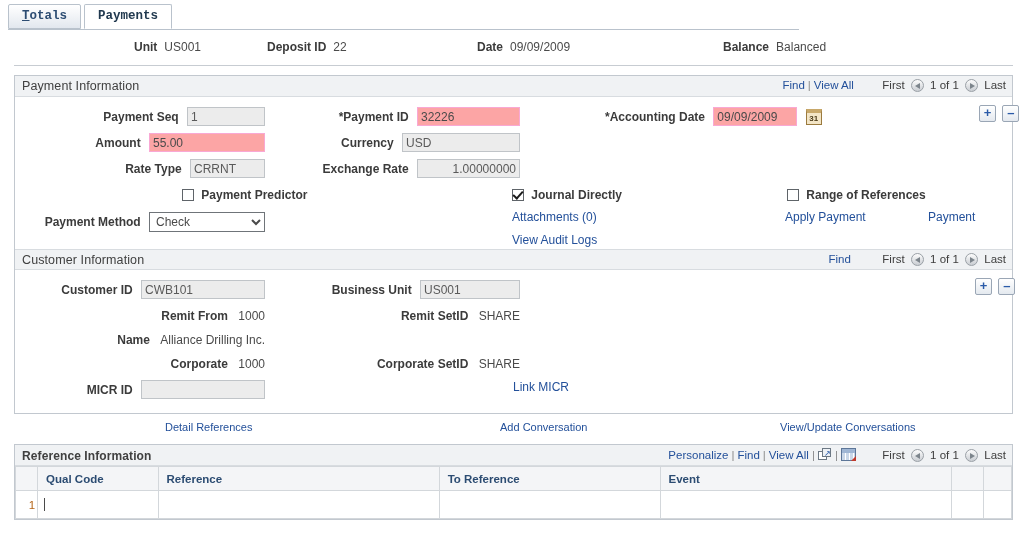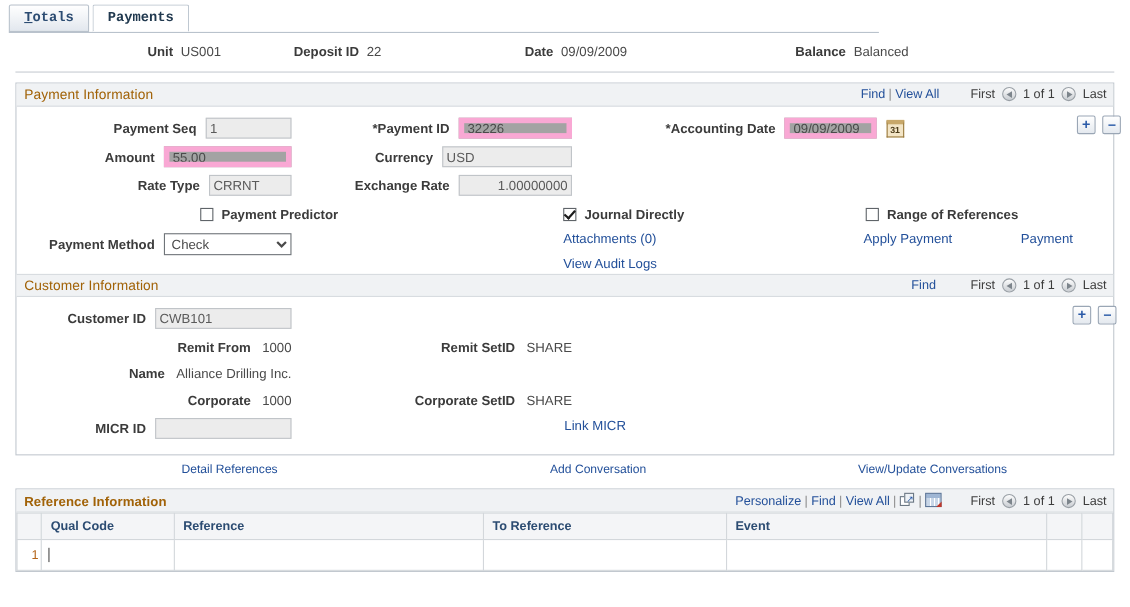--- a/index.html
+++ b/index.html
@@ -74,21 +74,21 @@
   .sec-head {
     position: relative;
     height: 21px;
     background: #f0f2f4;
     border-bottom: 1px solid #d8dce0;
   }
   .sec-title {
     position: absolute;
     left: 7px; top: 3px;
     font-size: 12.5px;
-    color: #a16207;
+    color: #404040;
     letter-spacing: .1px;
     text-align: center;
   }
   .sec-title.bold { font-weight: bold; font-size: 12px; top: 4px;}
   .sec-nav {
     position: absolute;
     right: 6px; top: 3px;
     font-size: 11.5px;
     color: #555;
     white-space: nowrap;
@@ -136,22 +136,22 @@
     color: #4a4a4a;
     font-size: 12px;
     vertical-align: middle;
     margin-left: 7px;
   }
   input.txt {
     font-family: "Liberation Sans", sans-serif;
     font-size: 12px;
     color: #4a4a4a;
     height: 19px;
-    border: 5px solid #f9a8d4;
-    background: #a3a3a3;
+    border: 1px solid #f9a8d4;
+    background: #fca5a5;
     padding: 1px 3px;
     margin-left: 5px;
     vertical-align: middle;
   }
   input.txt.ro {
     background: #ececec;
     border: 1px solid #c0c4c8;
     color: #5a5a5a;
   }
   input.txt.num { text-align: right; }
@@ -478,20 +478,24 @@
       <div class="fld" style="left:0px; top:86px; width:250px; text-align:right;">
         <span class="fl">Corporate</span>
         <span class="fv">1000</span>
       </div>
 
       <div class="fld" style="left:0px; top:110px; width:250px; text-align:right;">
         <span class="fl">MICR ID</span>
         <input class="txt ro" style="width: 124px;" readonly="" value="">
       </div>
 
+      <div class="fld" style="left:300px; top:10px; width:205px; text-align:right;">
+        <span class="fl">Business Unit</span>
+        <input class="txt ro" style="width: 100px;" readonly="" value="US001">
+      </div>
 
       <div class="fld" style="left:300px; top:86px; width:205px; text-align:right;">
         <span class="fl">Corporate SetID</span>
         <span class="fv">SHARE</span>
       </div>
 
       <div class="fld" style="left:300px; top:38px; width:205px; text-align:right;">
         <span class="fl">Remit SetID</span>
         <span class="fv">SHARE</span>
       </div>

